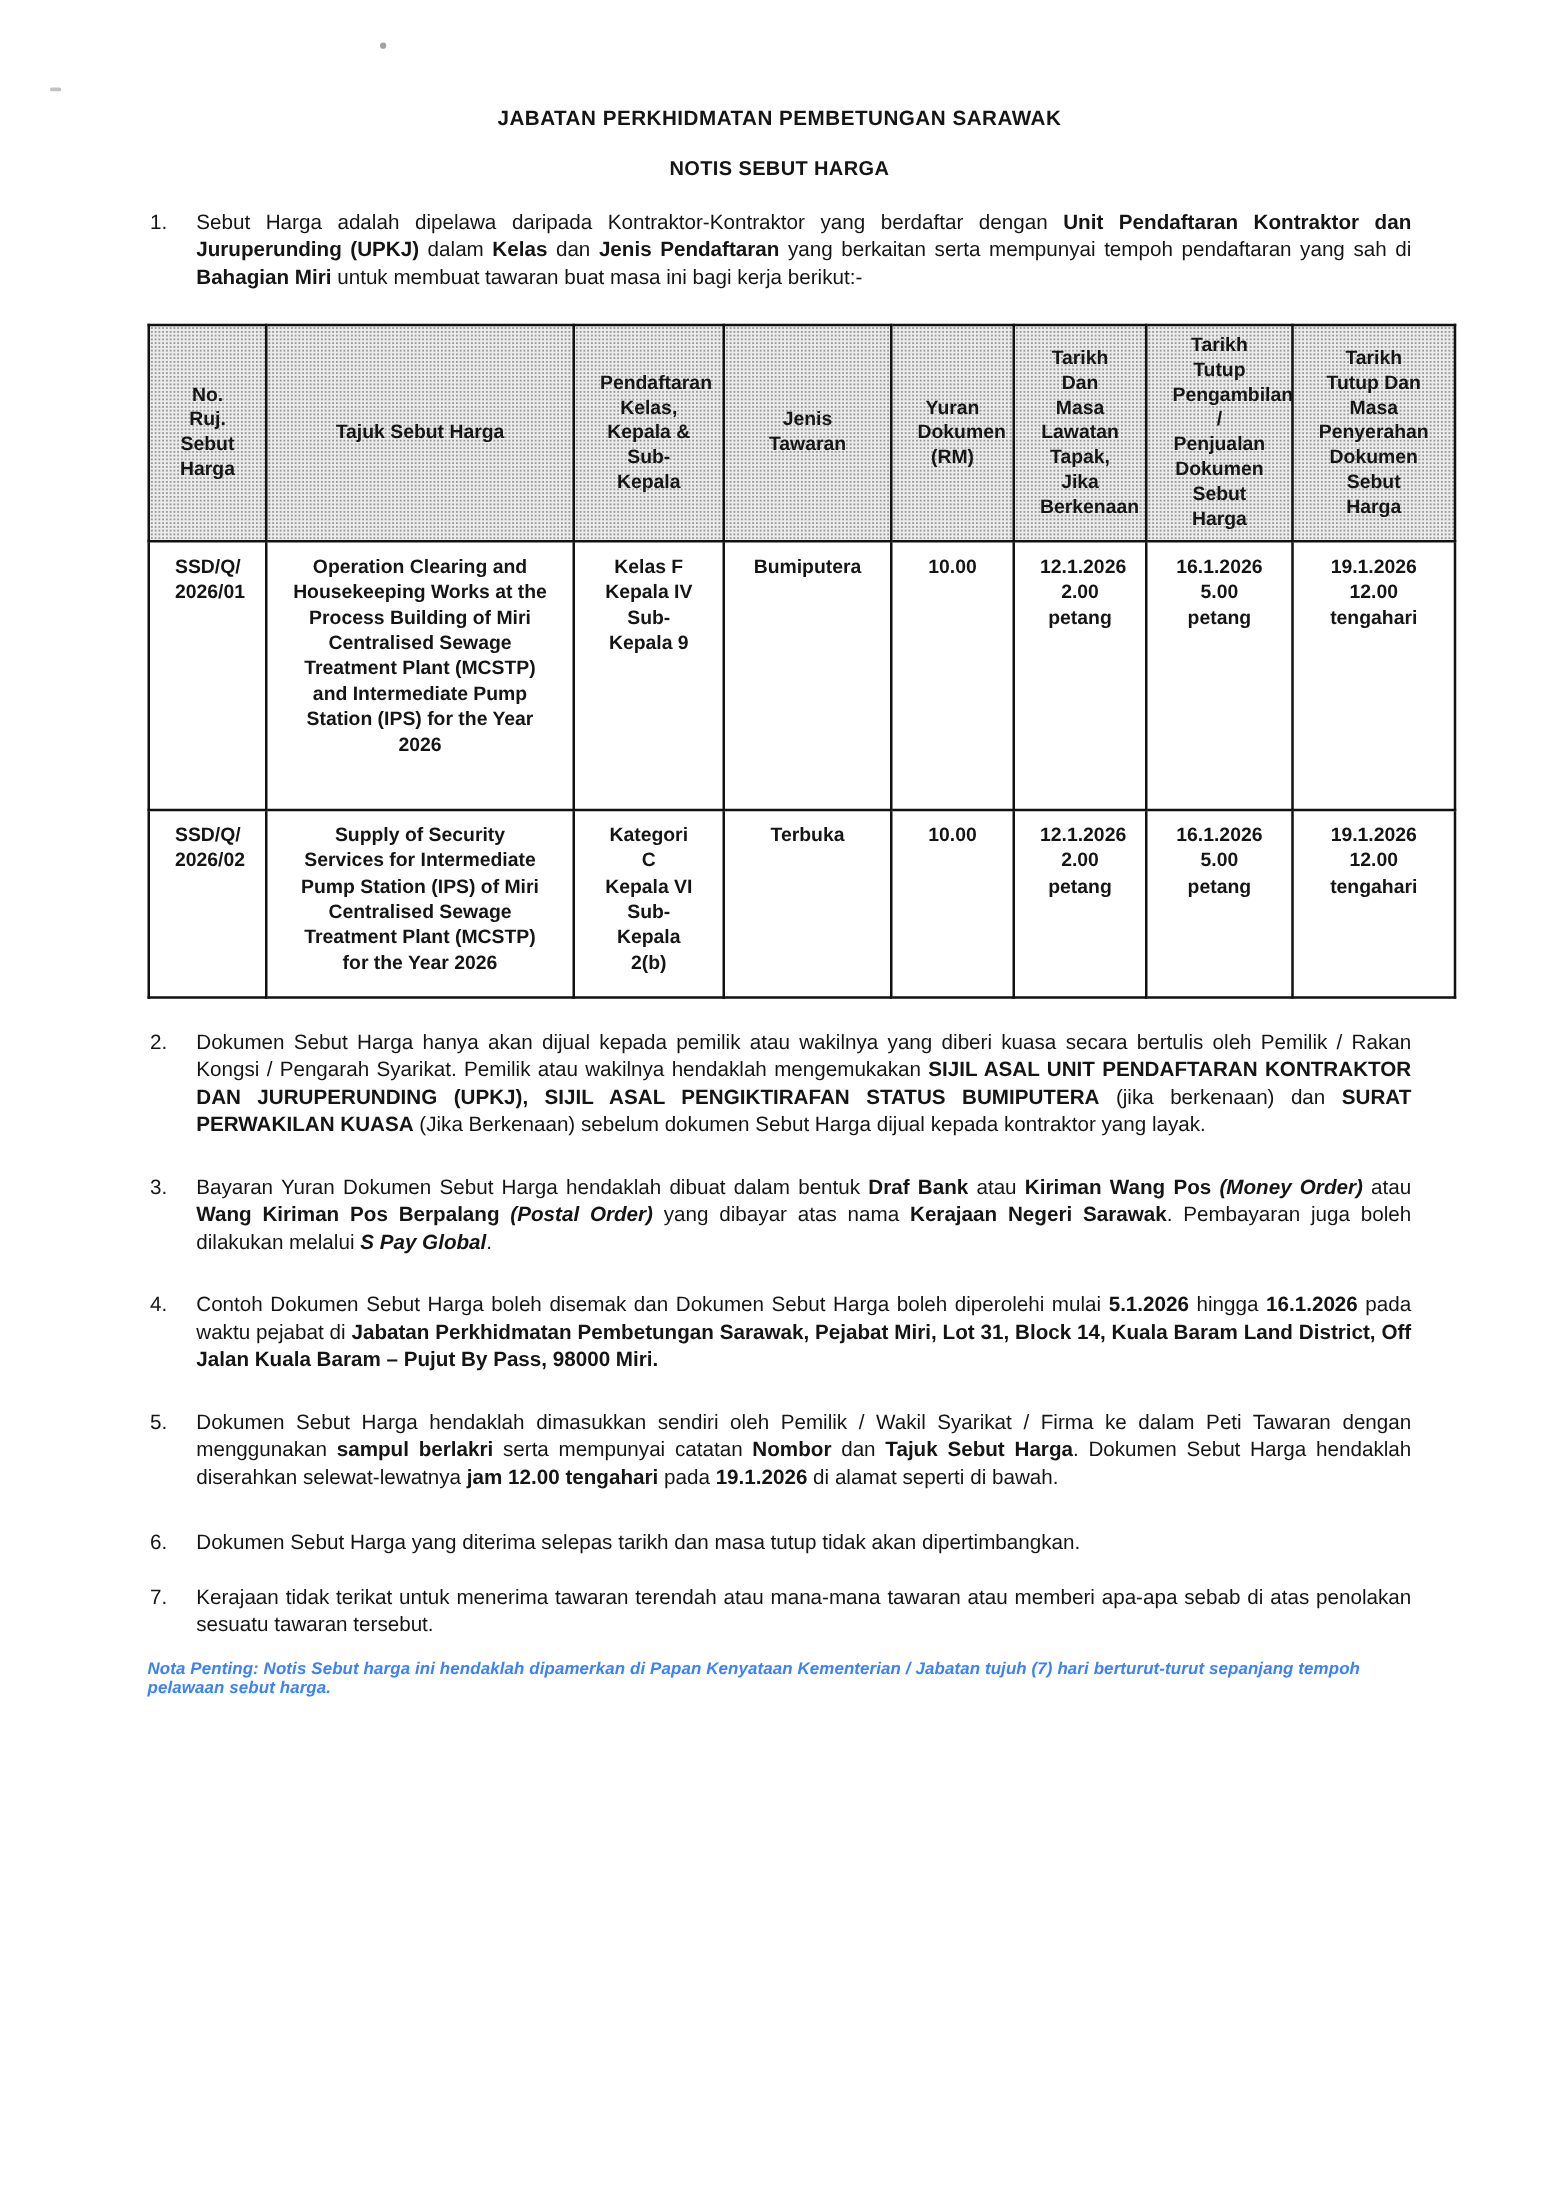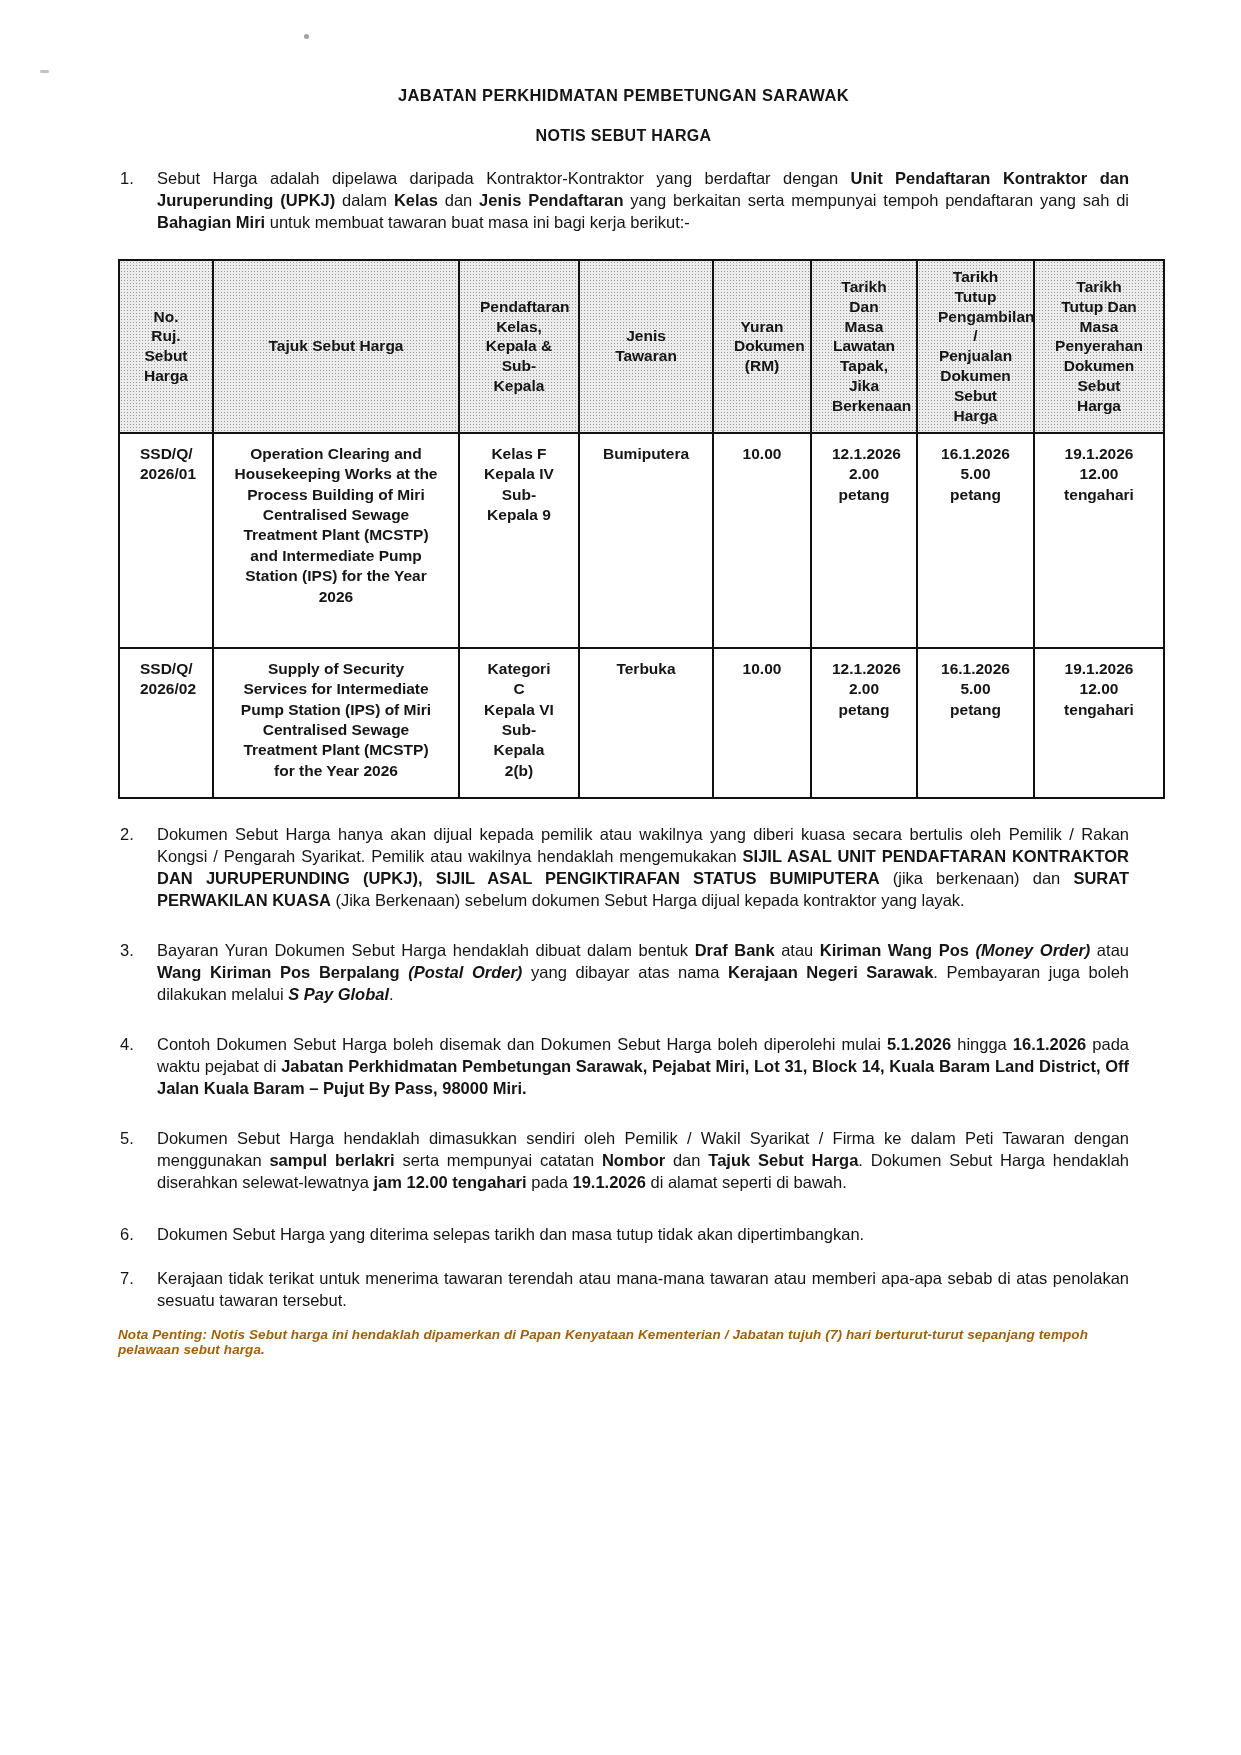--- a/index.html
+++ b/index.html
@@ -72,21 +72,21 @@
   .date-label{font-size:17px;}
   .date-stamp{
     margin-left:34px;
     font-family:"DejaVu Sans Mono", monospace;
     font-weight:bold;font-size:24px;letter-spacing:2px;
     color:#1b1b1b;transform:rotate(-0.6deg);
   }
 
   .footer{
     margin-top:16px;font-size:13.5px;font-weight:bold;font-style:italic;
-    color:#a16207;letter-spacing:.1px;
+    color:#3b82f6;letter-spacing:.1px;
   }
 </style>
 </head>
 <body>
 
 <div class="page">
 
   <div class="artifact a1"></div>
   <div class="artifact a2"></div>
 

